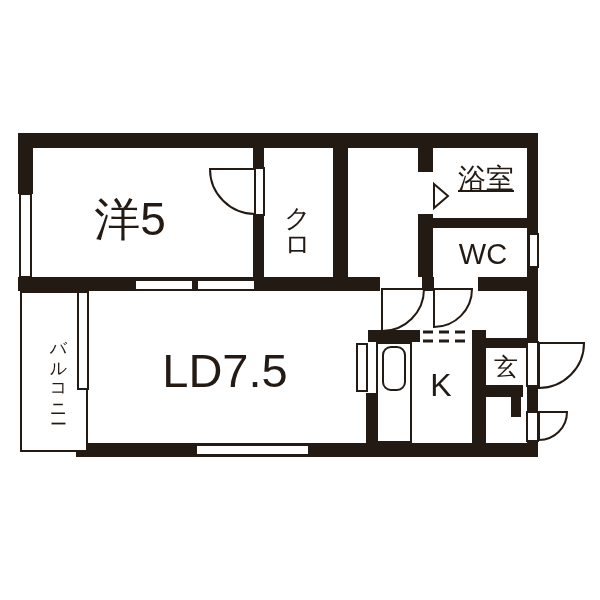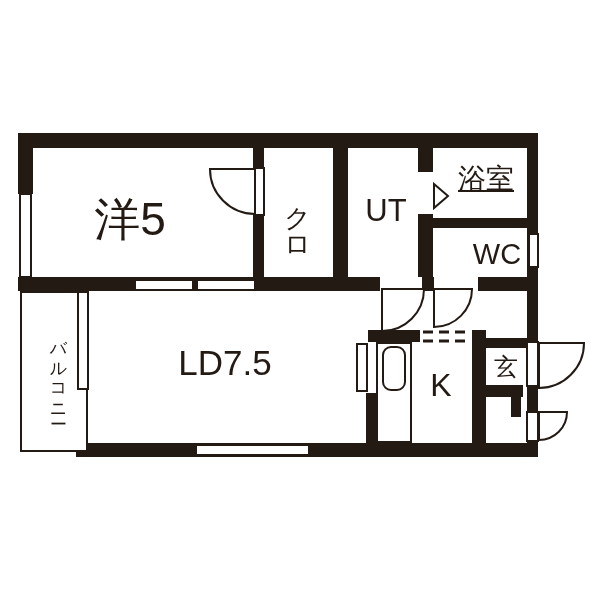--- a/index.html
+++ b/index.html
@@ -52,25 +52,24 @@
   <div class="wf" style="left:528px;top:233px;width:11px;height:35px;"></div>
   <div class="wf" style="left:253px;top:167px;width:12px;height:49px;"></div>
   <div class="wf" style="left:526px;top:341px;width:13px;height:46px;"></div>
   <div class="wf" style="left:526px;top:411px;width:13px;height:31px;"></div>
 
   <div class="wf" style="left:356px;top:343px;width:12px;height:49px;"></div>
   <div class="wf" style="left:376px;top:342px;width:36px;height:101px;"></div>
 
   <div class="lbl" style="left:60px;top:189px;width:140px;font-size:46px;">洋5</div>
   <div class="lbl vert" style="left:282px;top:180px;width:34px;height:80px;font-size:26px;">クロ</div>
-  <div class="lbl" style="left:346px;top:193px;width:80px;font-size:31px;">UT</div>
   <div class="lbl" style="left:433px;top:160px;width:106px;font-size:28px;text-decoration:underline;">浴室</div>
-  <div class="lbl" style="left:433px;top:238px;width:100px;font-size:29px;padding-left:14px;">WC</div>
+  <div class="lbl" style="left:433px;top:238px;width:100px;font-size:29px;">WC</div>
   <div class="lbl vert" style="left:42px;top:298px;width:28px;height:150px;font-size:17px;">バルコニー</div>
-  <div class="lbl" style="left:140px;top:343px;width:170px;font-size:35px;">LD7.5</div>
+  <div class="lbl" style="left:140px;top:343px;width:170px;font-size:47px;">LD7.5</div>
   <div class="lbl" style="left:416px;top:367px;width:50px;font-size:32px;">K</div>
   <div class="lbl" style="left:487px;top:351px;width:38px;font-size:24px;">玄</div>
 
   <svg class="overlay" width="600" height="600" viewBox="0 0 600 600">
 
     <path d="M255,169 L210,169 A45,45 0 0 0 255,214 Z" fill="#ffffff" stroke="#241a14" stroke-width="2"></path>
 
     <path d="M382,289 L382,331 A42,42 0 0 0 424,289 Z" fill="#ffffff" stroke="#241a14" stroke-width="2"></path>
 
     <path d="M434,289 L434,327 A38,38 0 0 0 472,289 Z" fill="#ffffff" stroke="#241a14" stroke-width="2"></path>

